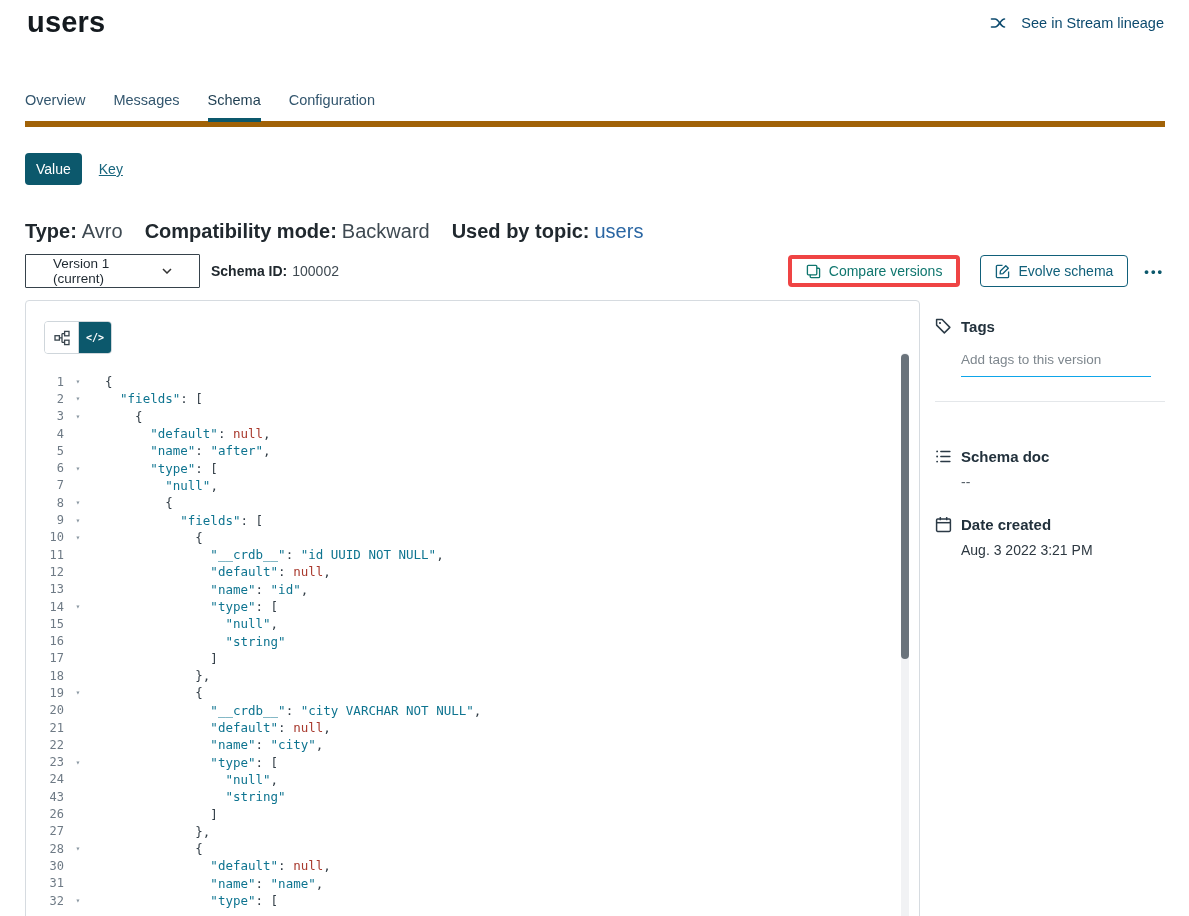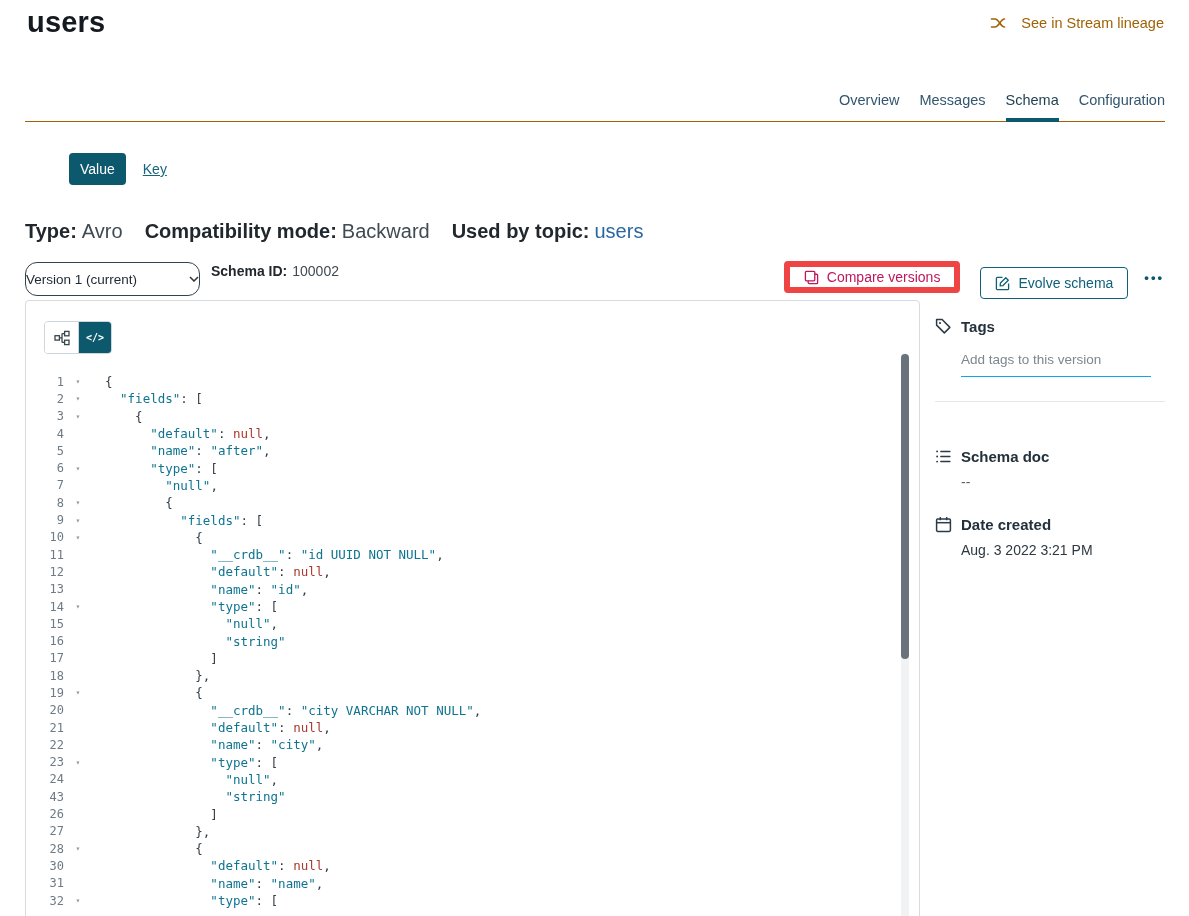--- a/index.html
+++ b/index.html
@@ -3,44 +3,44 @@
 <meta charset="utf-8">
 <style>
   * { margin:0; padding:0; box-sizing:border-box; }
   html,body { background:#fff; }
   .page {
     position:relative; width:1189px; height:916px; overflow:hidden;
     font-family:"Liberation Sans", sans-serif; color:#1d272e; background:#fff;
   }
   
   .page-title { position:absolute; left:27px; top:6px; font-size:29px; font-weight:700; color:#141a1f; letter-spacing:.2px; }
-  .lineage-link { position:absolute; right:25px; top:15px; display:flex; align-items:center; gap:15px; color:#a16207; font-size:14.5px; cursor:pointer; }
-  
-  .tabs { position:absolute; left:25px; right:24px; top:82px; border-bottom:1px solid #a16207; display:flex; gap:20px;justify-content:flex-end; }
+  .lineage-link { position:absolute; right:25px; top:15px; display:flex; align-items:center; gap:15px; color:#0c4a6e; font-size:14.5px; cursor:pointer; }
+  
+  .tabs { position:absolute; left:25px; right:24px; top:82px; border-bottom:6px solid #a16207; display:flex; gap:28px; }
   .tab { padding:10px 0 13px; font-size:14.5px; color:#33566e; cursor:pointer; position:relative; }
   .tab.active { color:#1d3d50; }
   .tab.active::after { content:''; position:absolute; left:0; right:0; bottom:-1px; height:4px; background:#0c586c; }
   
-  .segmented { position:absolute; left:25px; top:153px; display:flex; align-items:center;margin-left:44px; }
+  .segmented { position:absolute; left:25px; top:153px; display:flex; align-items:center; }
   .seg-value { background:#0c586c; color:#fff; font-size:14px; padding:8px 11px; border-radius:4px; cursor:pointer; }
   .seg-key { color:#17657d; font-size:14px; padding:8px 17px; cursor:pointer;text-decoration:underline; }
   
   .meta-row { position:absolute; left:25px; top:220px; font-size:20px; color:#3f4a52; display:flex; }
   .meta-group { margin-right:22px; }
   .meta-label { font-weight:700; color:#20282e; margin-right:5px; }
   .link { color:#2a66a3; cursor:pointer; }
   
   .controls-row { position:absolute; left:25px; right:25px; top:254px; height:34px; }
-  .version-select { position:absolute; left:0; top:0; width:175px; height:34px; border:1px solid #36424b; border-radius:12px;
-    font-size:13.5px; color:#1e2830; display:flex; align-items:center; justify-content:space-between; padding:0 0; background:#fff; cursor:pointer;margin-top:8px; }
+  .version-select { position:absolute; left:0; top:0; width:175px; height:34px; border:1px solid #36424b; border-radius:1px;
+    font-size:13.5px; color:#1e2830; display:flex; align-items:center; justify-content:space-between; padding:0 27px; background:#fff; cursor:pointer; }
   .schema-id { position:absolute; left:186px; top:9px; font-size:14px; color:#3f4a52; }
   .right-controls { position:absolute; right:0; top:1px; display:flex; align-items:center; }
   .btn { height:32px; display:flex; gap:8px; align-items:center; padding:0 14px; border-radius:4px; font-size:14px; background:#fff; cursor:pointer; }
-  .btn-compare { border:6px solid #ef4444; color:#be185d; cursor:default; }
-  .btn-evolve { border:1px solid #11607a; color:#11607a; margin-left:20px;margin-top:12px; }
+  .btn-compare { border:4px solid #ef4444; color:#0f766e; cursor:default; }
+  .btn-evolve { border:1px solid #11607a; color:#11607a; margin-left:20px; }
   .more-btn { color:#0c586c; font-size:13px; letter-spacing:2px; font-weight:700; margin-left:16px; cursor:pointer; line-height:1; }
   
   .editor-panel { position:absolute; left:25px; top:300px; width:895px; height:640px; border:1px solid #d6dbe0; border-radius:4px; background:#fff; }
   .view-toggle { position:absolute; left:18px; top:20px; display:flex; border:1px solid #cfd6db; border-radius:4px; overflow:hidden; }
   .vt-btn { width:33px; height:31px; display:flex; align-items:center; justify-content:center; background:#fff; cursor:pointer; color:#39454e; }
   .vt-btn + .vt-btn { border-left:1px solid #cfd6db; }
   .vt-btn.active { background:#0c586c; color:#fff; }
   .vt-code-label { font-family:"DejaVu Sans Mono", monospace; font-size:10px; font-weight:700; }
   .code-area { position:absolute; left:0; top:72px; right:20px; bottom:0; overflow:hidden; }
   .code-line { display:flex; height:17.3px; align-items:center; font-family:"DejaVu Sans Mono", monospace; font-size:12.5px; }

